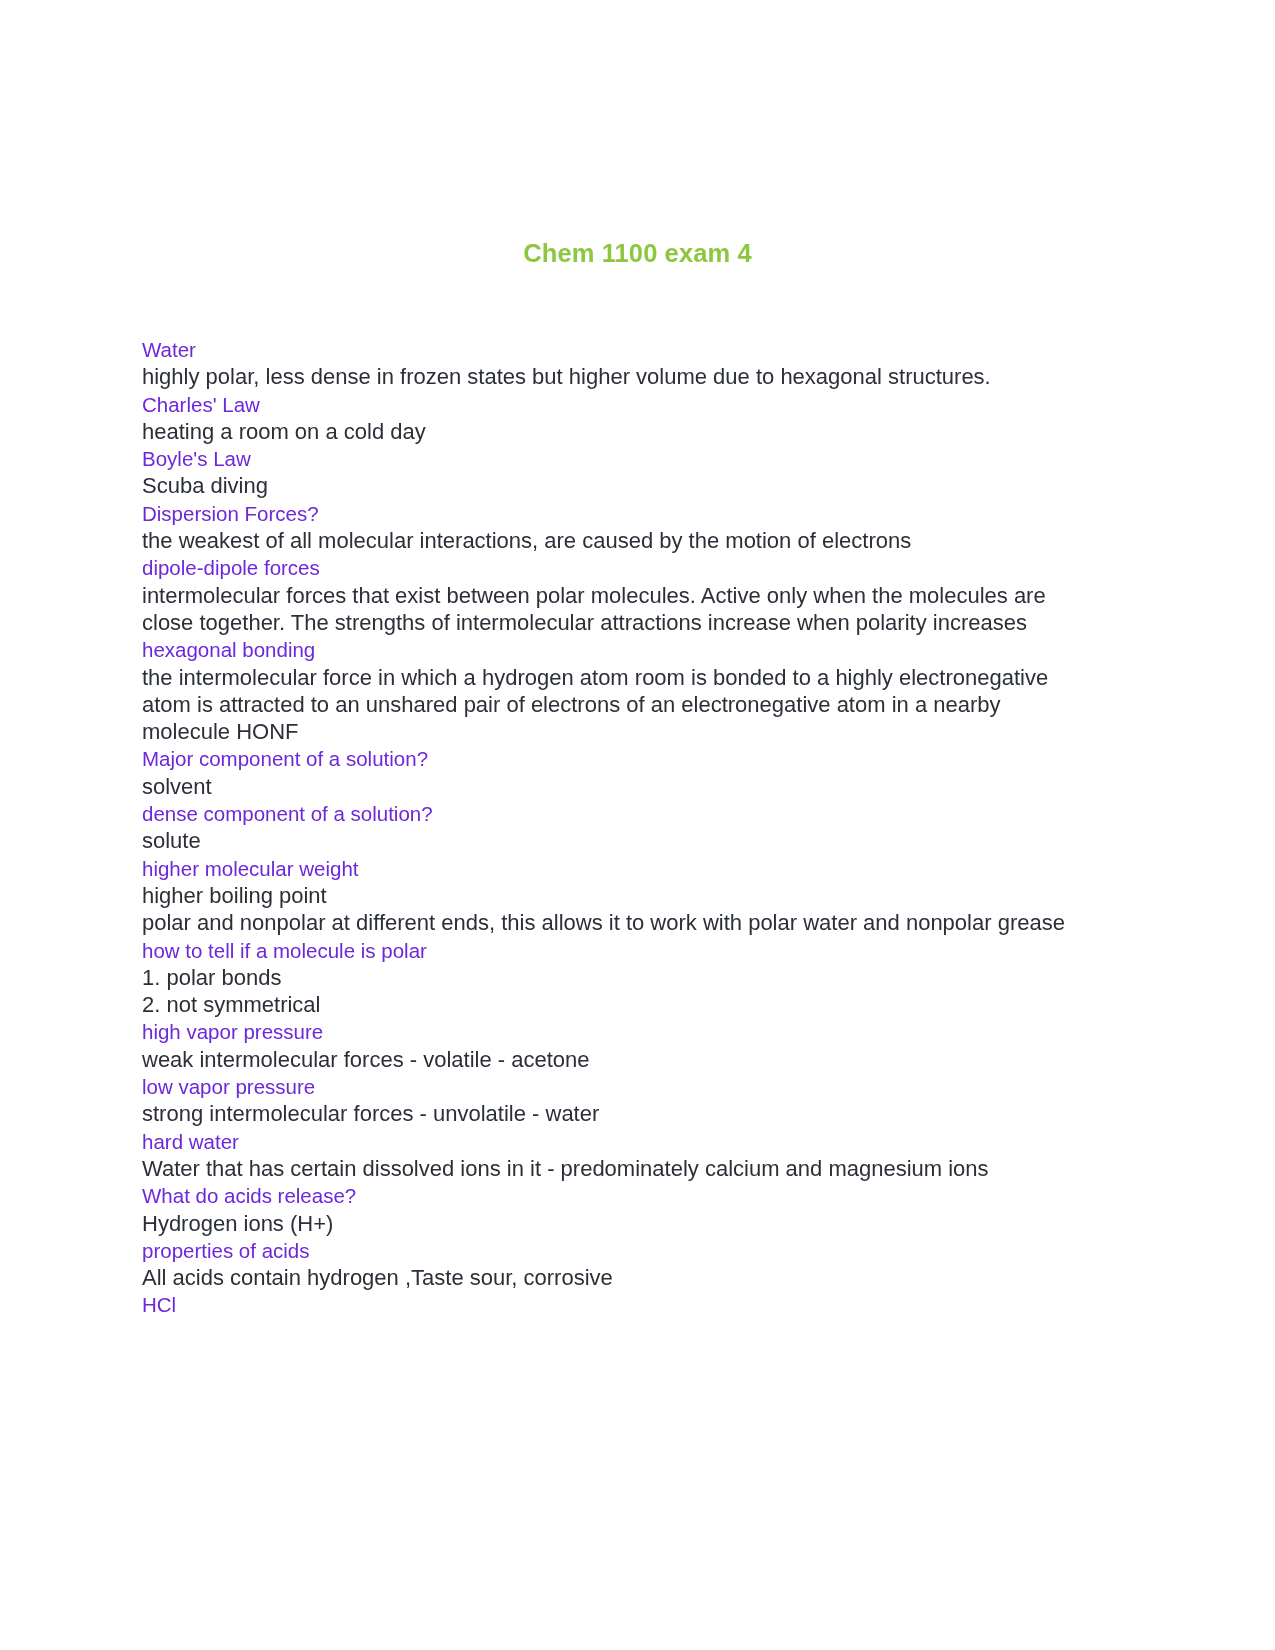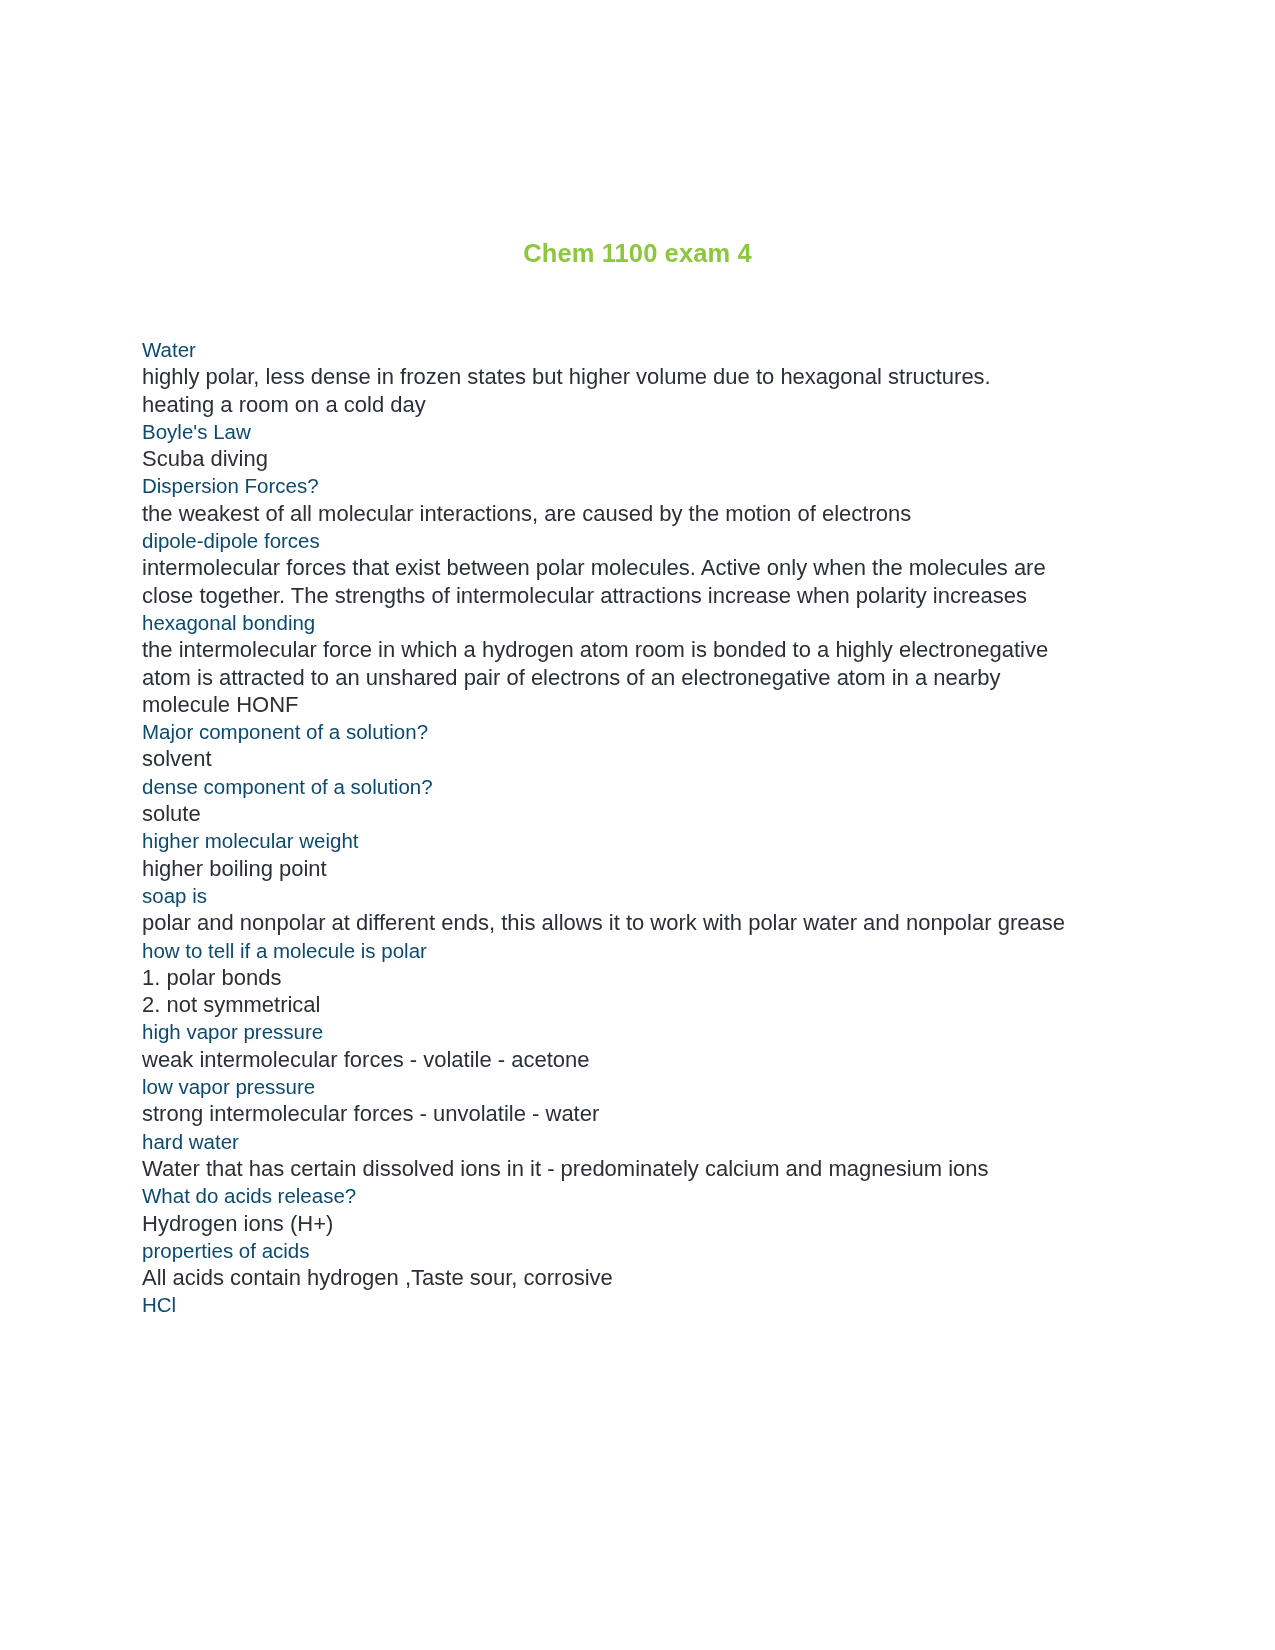--- a/index.html
+++ b/index.html
@@ -40,21 +40,21 @@
     width: 930px;
   }
   .entry {
     margin: 0;
     padding: 0;
   }
   .term {
     margin: 0;
     font-size: 20.5px;
     line-height: 27.3px;
-    color: #0c4a6e;
+    color: #6d28d9;
     font-weight: normal;
     white-space: pre-wrap;
   }
   .definition {
     margin: 0;
     font-size: 22px;
     line-height: 27.3px;
     color: #2b2f38;
     font-weight: normal;
     white-space: pre-wrap;
@@ -70,20 +70,21 @@
 
   <h1 class="doc-title">Chem 1100 exam 4</h1>
 
   <div class="study-list">
 
   <div class="entry">
         <div class="term">Water</div>
         <div class="definition multiline">highly polar, less dense in frozen states but higher volume due to hexagonal structures.</div>
       </div>
       <div class="entry">
+        <div class="term">Charles' Law</div>
         <div class="definition multiline">heating a room on a cold day</div>
       </div>
       <div class="entry">
         <div class="term">Boyle's Law</div>
         <div class="definition multiline">Scuba diving</div>
       </div>
       <div class="entry">
         <div class="term">Dispersion Forces?</div>
         <div class="definition multiline">the weakest of all molecular interactions, are caused by the motion of electrons</div>
       </div>
@@ -101,21 +102,20 @@
       </div>
       <div class="entry">
         <div class="term">dense component of a solution?</div>
         <div class="definition multiline">solute</div>
       </div>
       <div class="entry">
         <div class="term">higher molecular weight</div>
         <div class="definition multiline">higher boiling point</div>
       </div>
       <div class="entry">
-        <div class="term">soap is</div>
         <div class="definition multiline">polar and nonpolar at different ends, this allows it to work with polar water and nonpolar grease</div>
       </div>
       <div class="entry">
         <div class="term">how to tell if a molecule is polar</div>
         <div class="definition multiline">1. polar bonds
 2. not symmetrical</div>
       </div>
       <div class="entry">
         <div class="term">high vapor pressure</div>
         <div class="definition multiline">weak intermolecular forces - volatile - acetone</div>

